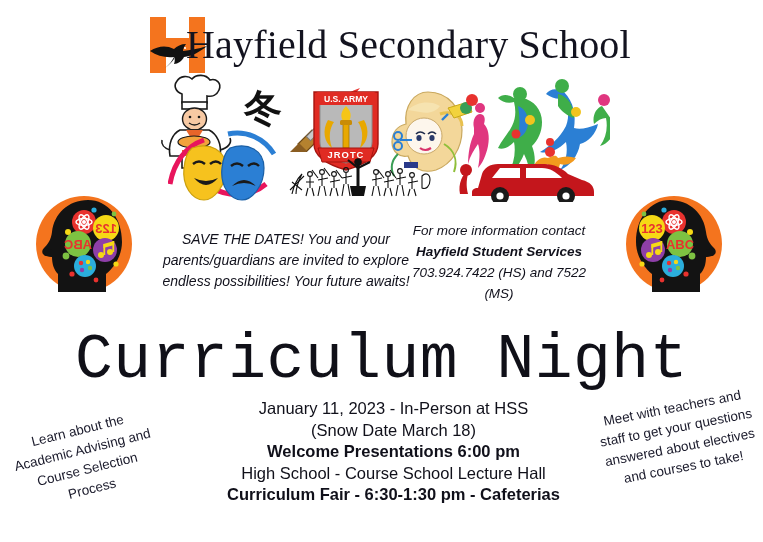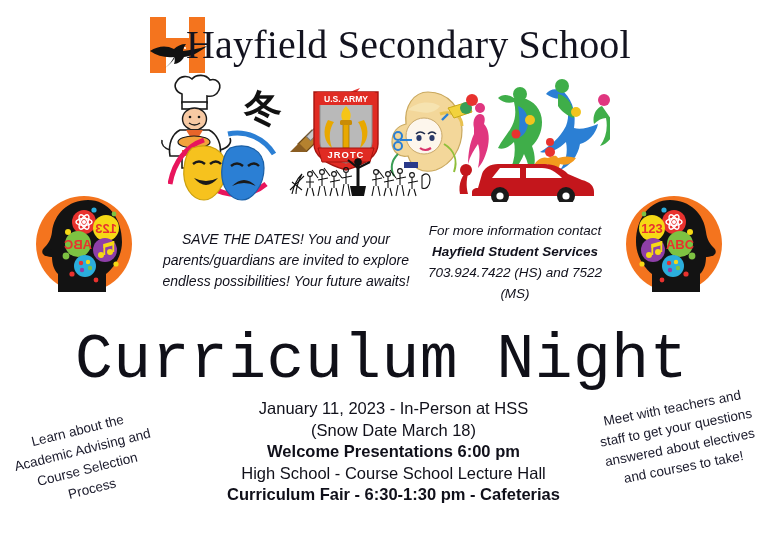--- a/index.html
+++ b/index.html
@@ -47,21 +47,21 @@
 
   
   .head-icon{position:absolute;width:112px;height:112px;}
   .head-left{left:28px;top:188px;}
   .head-right{left:618px;top:188px;}
 
   
   .save-text{position:absolute;left:158px;top:229px;width:256px;
       text-align:center;font-style:italic;font-size:14px;line-height:21px;
       color:#11111c;}
-  .contact-text{position:absolute;left:424px;top:220px;width:182px;
+  .contact-text{position:absolute;left:408px;top:220px;width:182px;
       text-align:center;font-style:italic;font-size:13.5px;line-height:21px;
       color:#11111c;}
   .contact-text b{font-weight:700;font-style:italic;}
 
   .big-title{position:absolute;left:0;top:326px;width:763px;text-align:center;
       font-family:Liberation Mono, monospace;
       font-size:63px;line-height:70px;color:#101018;letter-spacing:.5px;}
 
   .details{position:absolute;left:12px;top:398px;width:763px;text-align:center;}
   .details div{font-size:16.5px;line-height:21.5px;color:#10101a;}

